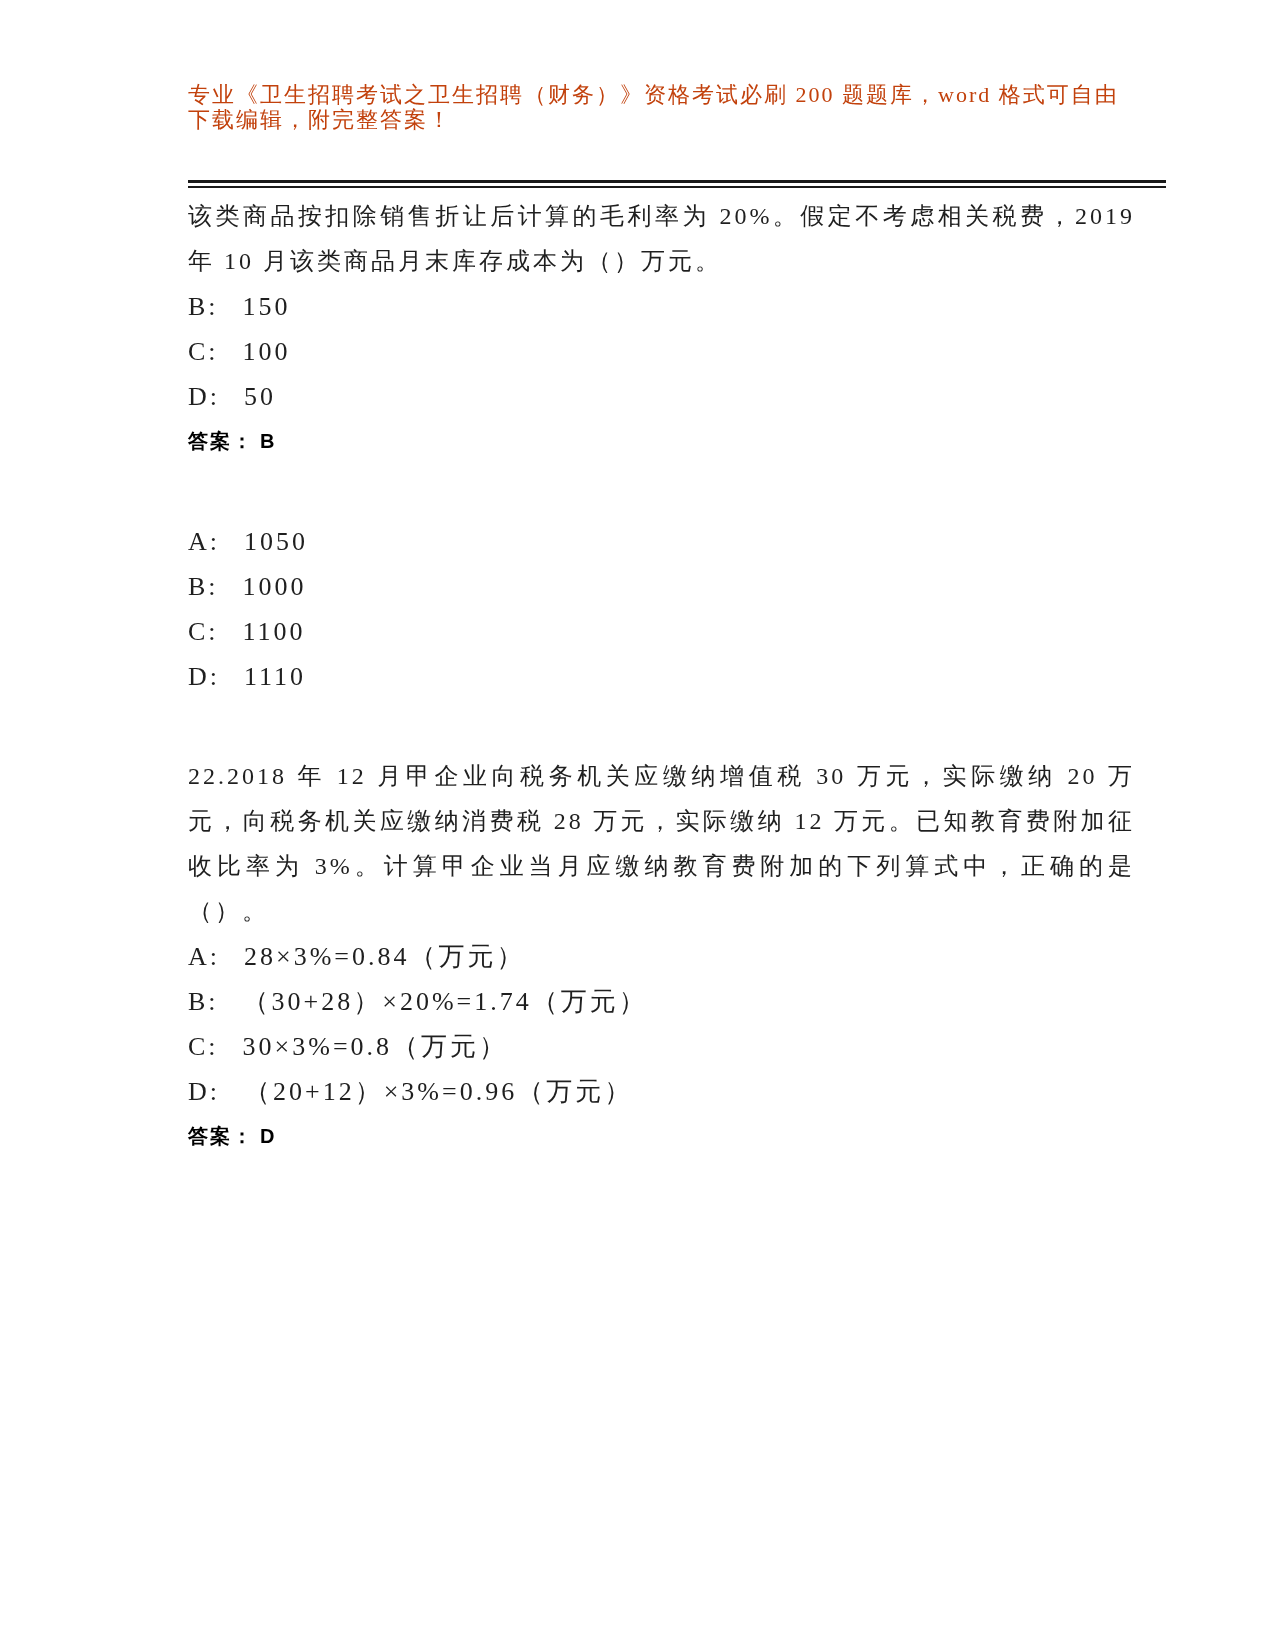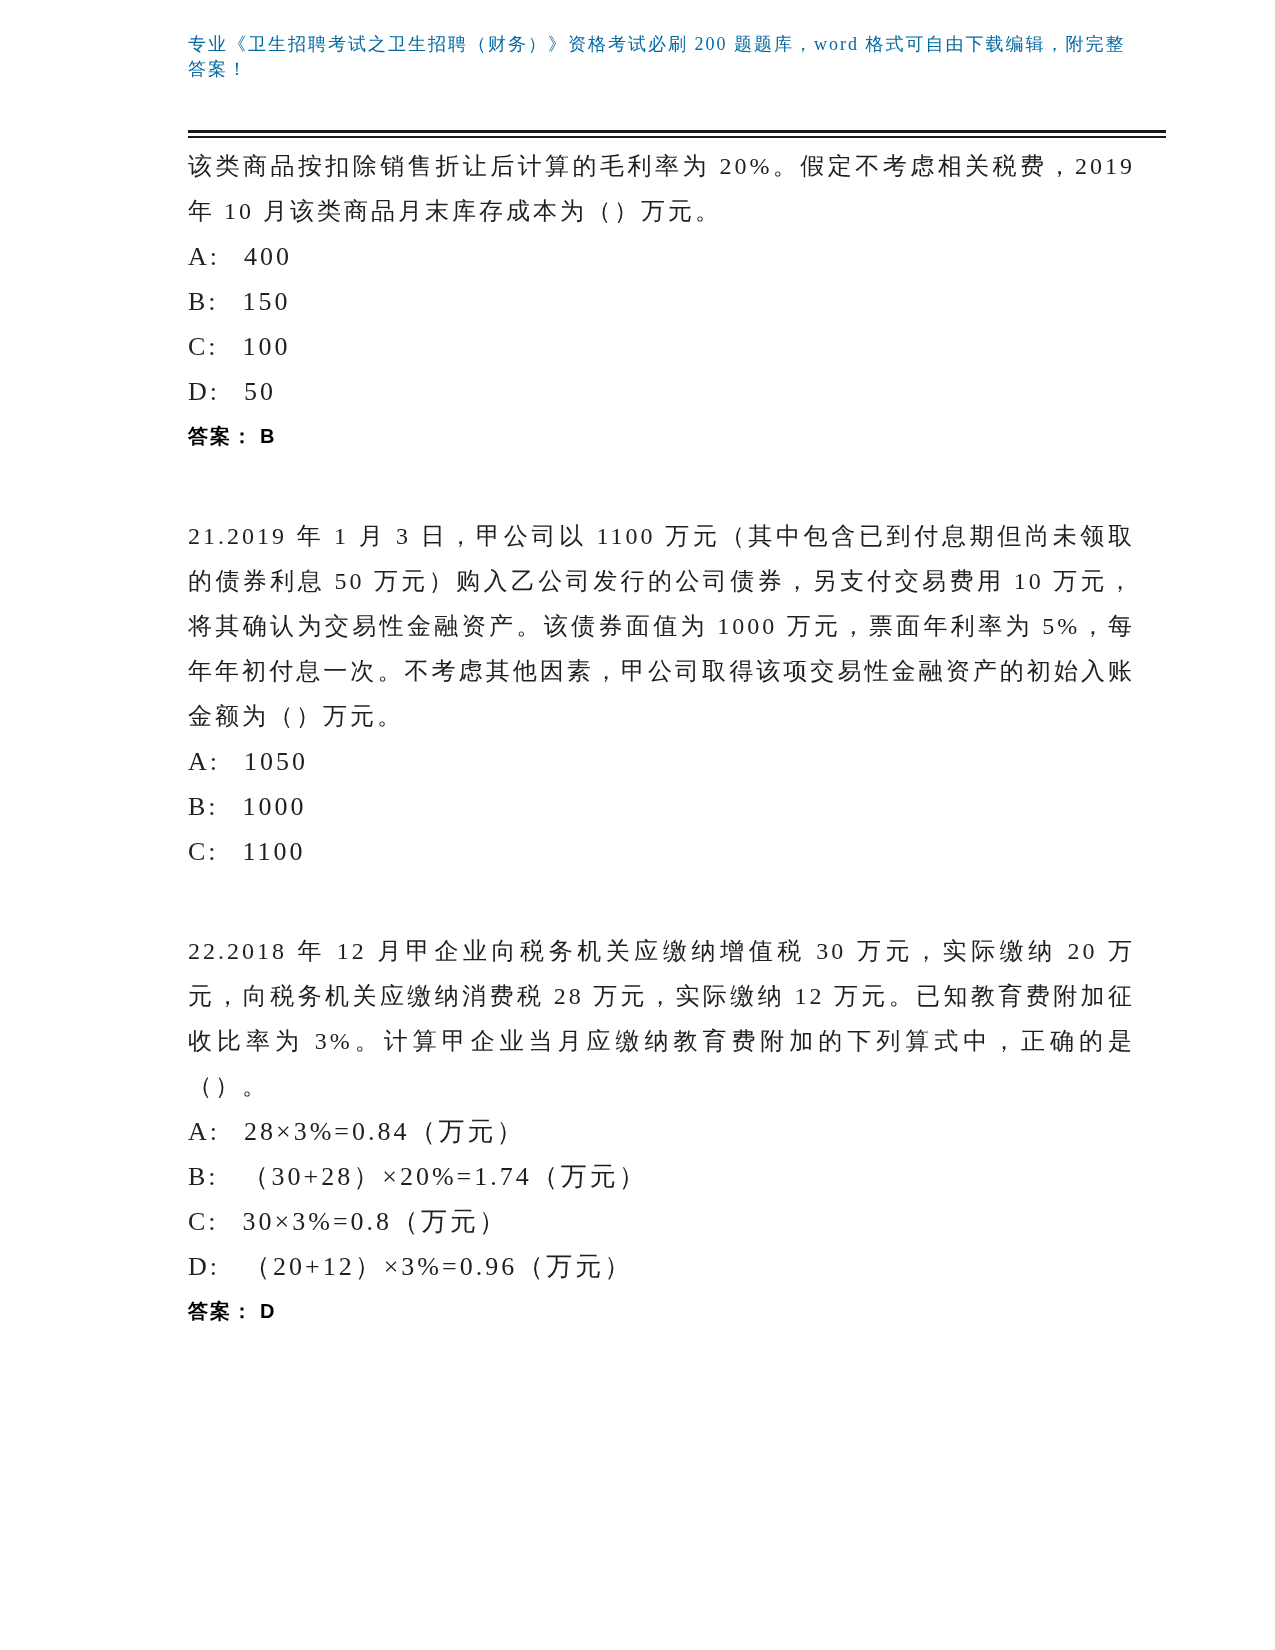--- a/index.html
+++ b/index.html
@@ -14,25 +14,25 @@
     background: #ffffff;
     color: #1f1f1f;
     font-family: "Liberation Serif", "DejaVu Serif", serif;
     overflow: hidden;
   }
   .content {
     margin-left: 188px;
     margin-right: 140px; 
   }
   .page-header {
-    padding-top: 32px;
-    font-size: 18px;
+    padding-top: 82px;
+    font-size: 22px;
     line-height: 25px;
     letter-spacing: 2px;
-    color: #0369a1;
+    color: #c2410c;
   }
   .header-divider {
     margin-left: 188px;
     margin-top: 48px;
     width: 978px;
     height: 3px;
     border-top: 3px solid #1a1a1a;
     border-bottom: 2px solid #1a1a1a;
   }
   .question-list {
@@ -78,50 +78,49 @@
     <span>专业《卫生招聘考试之卫生招聘（财务）》资格考试必刷 200 题题库，word 格式可自由下载编辑，附完整答案！</span>
   </div>
 
   <div class="header-divider"></div>
 
   <main class="content question-list">
   <section class="question-block">
     <p class="question-text">该类商品按扣除销售折让后计算的毛利率为 20%。假定不考虑相关税费，2019 年 10 月该类商品月末库存成本为（）万元。</p>
     <div class="option-list">
 
-    <div class="option-row">
-        <span class="option-label">A:</span><span class="option-value">400</span>
-      </div>
           <div class="option-row">
         <span class="option-label">B:</span><span class="option-value">150</span>
       </div>
           <div class="option-row">
         <span class="option-label">C:</span><span class="option-value">100</span>
       </div>
           <div class="option-row">
         <span class="option-label">D:</span><span class="option-value">50</span>
       </div>
         </div>
     <div class="answer-row">
       <span class="answer-label">答案：</span><span class="answer-value">B</span>
     </div>
   </section>
 
   <section class="question-block">
-    <p class="question-text">21.2019 年 1 月 3 日，甲公司以 1100 万元（其中包含已到付息期但尚未领取的债券利息 50 万元）购入乙公司发行的公司债券，另支付交易费用 10 万元，将其确认为交易性金融资产。该债券面值为 1000 万元，票面年利率为 5%，每年年初付息一次。不考虑其他因素，甲公司取得该项交易性金融资产的初始入账金额为（）万元。</p>
     <div class="option-list">
 
     <div class="option-row">
         <span class="option-label">A:</span><span class="option-value">1050</span>
       </div>
           <div class="option-row">
         <span class="option-label">B:</span><span class="option-value">1000</span>
       </div>
           <div class="option-row">
         <span class="option-label">C:</span><span class="option-value">1100</span>
+      </div>
+          <div class="option-row">
+        <span class="option-label">D:</span><span class="option-value">1110</span>
       </div>
         </div>
   </section>
 
   <section class="question-block">
     <p class="question-text">22.2018 年 12 月甲企业向税务机关应缴纳增值税 30 万元，实际缴纳 20 万元，向税务机关应缴纳消费税 28 万元，实际缴纳 12 万元。已知教育费附加征收比率为 3%。计算甲企业当月应缴纳教育费附加的下列算式中，正确的是（）。</p>
     <div class="option-list">
 
     <div class="option-row">
         <span class="option-label">A:</span><span class="option-value">28×3%=0.84（万元）</span>

